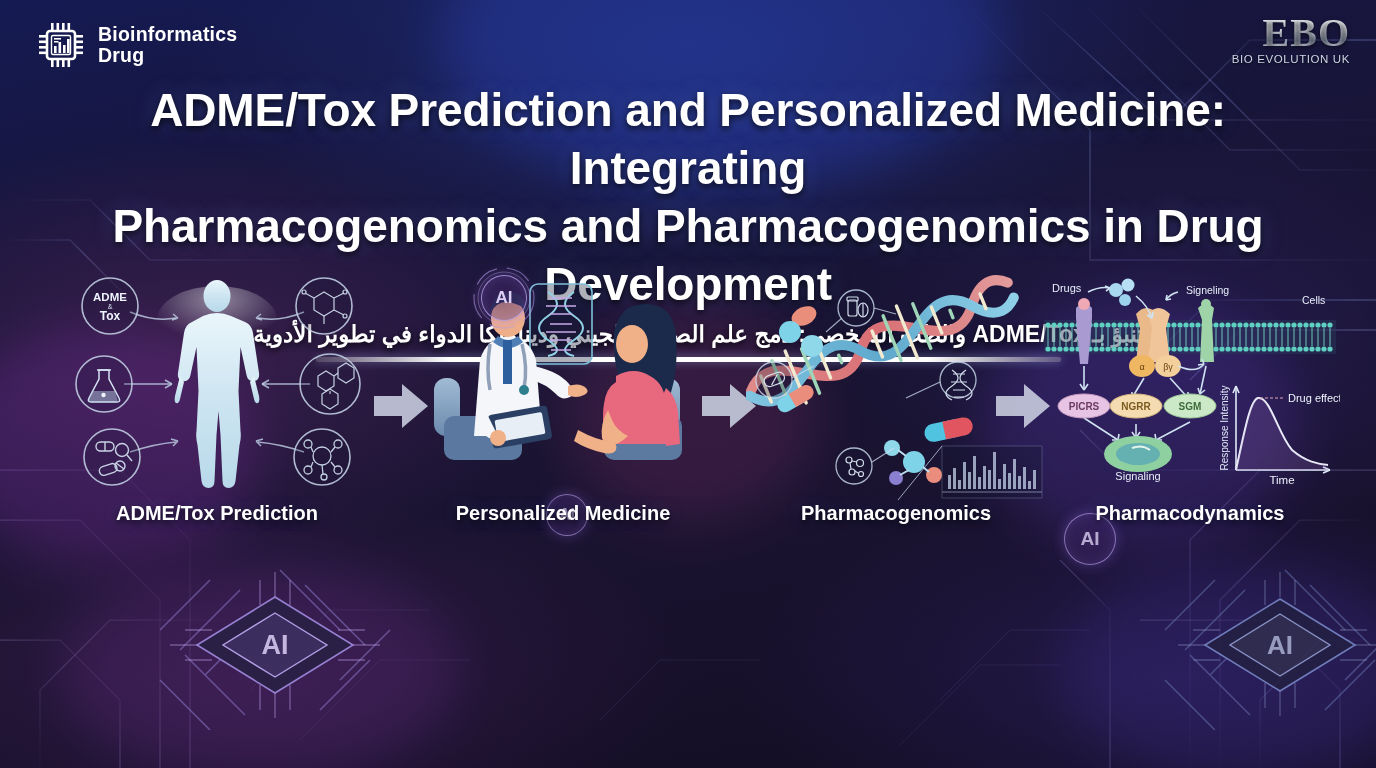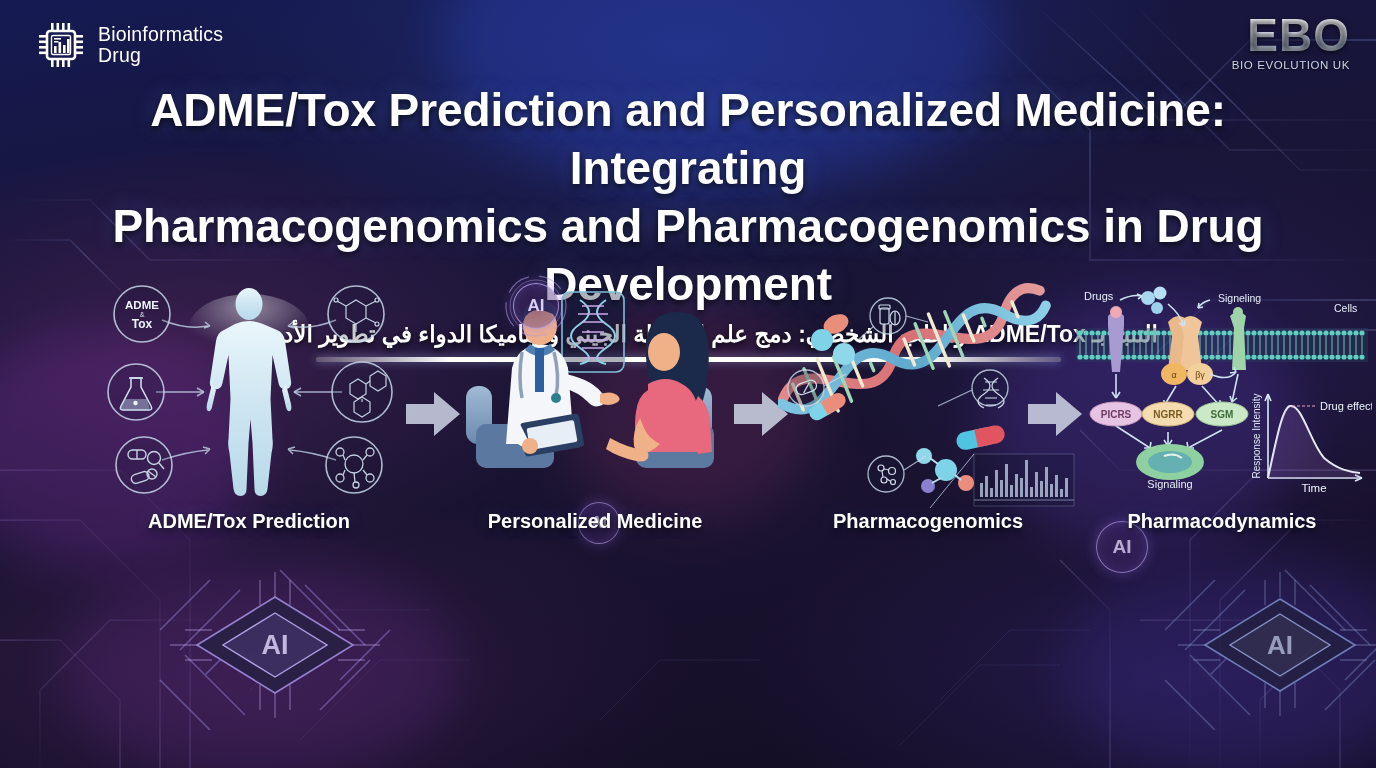--- a/index.html
+++ b/index.html
@@ -21,28 +21,29 @@
       radial-gradient(ellipse 620px 260px at 86% 88%, #241a4a 0%, rgba(30,20,60,0) 72%),
       linear-gradient(170deg, #141a52 0%, #18163f 22%, #181433 45%, #1a1330 65%, #150f28 85%, #120d22 100%);
   }
   
   .circuit { position: absolute; inset: 0; opacity: .5; pointer-events: none; }
   .glow { position: absolute; border-radius: 50%; pointer-events: none; filter: blur(26px); }
 
   
   #logo-left { position: absolute; left: 36px; top: 20px; display: flex; align-items: center; gap: 12px; }
   #logo-left .chip-mark { width: 50px; height: 50px; flex: none; }
-  #logo-left .brand { color: #fff; font-weight: 400; font-size: 19.5px; line-height: 1.07; letter-spacing: .2px; }
+  #logo-left .brand { color: #fff; font-weight: 700; font-size: 19.5px; line-height: 1.07; letter-spacing: .2px; }
 
   #logo-right { position: absolute; right: 26px; top: 14px; text-align: right; }
   #logo-right .ebo {
-    font-size: 46px; font-weight: 700; letter-spacing: 1px; line-height: .95;
+    font-size: 40px; font-weight: 700; letter-spacing: 1px; line-height: .95;
     background: linear-gradient(180deg,#ffffff 0%,#e8ecf5 42%,#9aa6bd 70%,#ffffff 100%);
     -webkit-background-clip: text; background-clip: text; color: transparent;
     text-shadow: 0 2px 5px rgba(0,0,0,.55);
+    font-family: Liberation Serif, serif;
   }
   #logo-right .ebo-sub {
     font-size: 11.5px; letter-spacing: .6px; color: #ccd4e6; margin-top: 1px;
     text-shadow: 0 1px 2px rgba(0,0,0,.7);
     padding-left: 28px;
   }
 
   
   #title-block { position: absolute; left: 0; right: 0; top: 82px; text-align: center; }
   #main-title {
@@ -55,21 +56,21 @@
     text-shadow: 0 2px 6px rgba(0,0,0,.8);
     margin-left: 35px;
   }
   #title-rule {
     margin: 9px auto 0; width: 745px; height: 5px; border-radius: 2px;
     background: linear-gradient(90deg, rgba(255,255,255,.25), #ffffff 18%, #ffffff 82%, rgba(255,255,255,.25));
     box-shadow: 0 0 10px rgba(180,200,255,.45);
   }
 
   
-  #panels { position: absolute; left: 0; top: 278px; width: 1096px; height: 280px; margin-left: 32px; }
+  #panels { position: absolute; left: 0; top: 270px; width: 1096px; height: 280px; }
   .panel { position: absolute; top: 0; height: 260px; }
   .panel-label {
     position: absolute; top: 232px; left: 50%; transform: translateX(-50%);
     white-space: nowrap; color: #fff; font-weight: 700; font-size: 20px;
     text-shadow: 0 3px 7px rgba(0,0,0,.85), 0 0 16px rgba(120,150,255,.25);
   }
   .arrow { position: absolute; top: 112px; width: 58px; height: 48px; }
 
   
   #panel-1 { left: 72px; width: 290px; }

